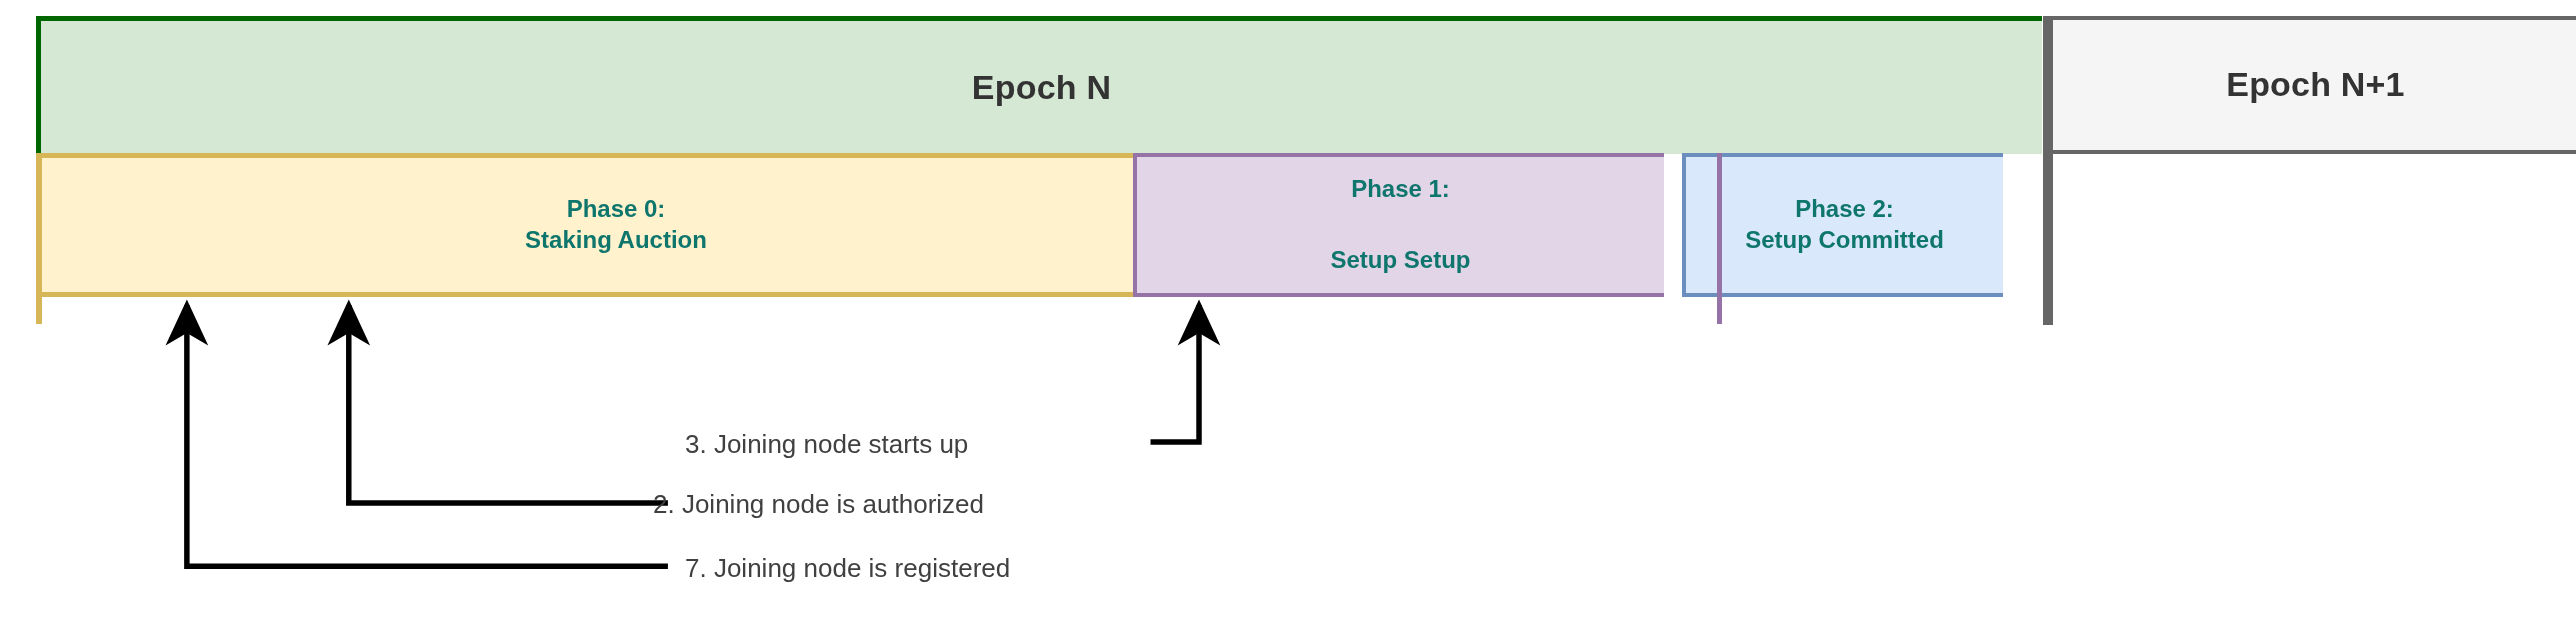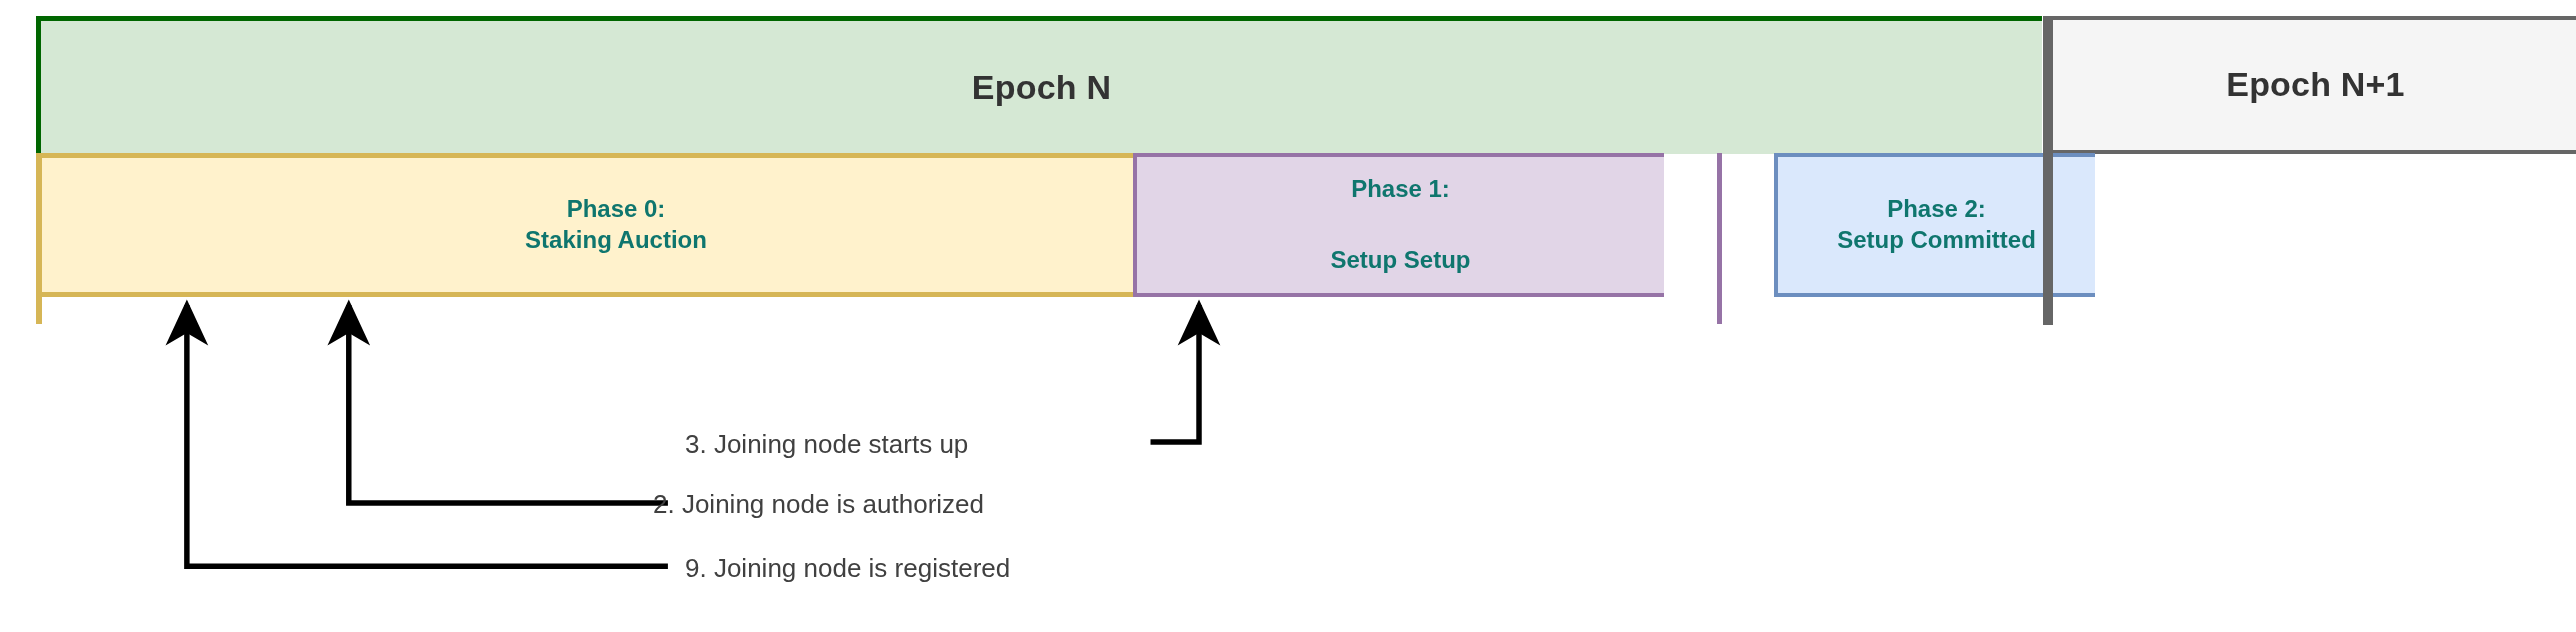--- a/index.html
+++ b/index.html
@@ -78,21 +78,21 @@
     left: 1125px;
     top: 153px;
     width: 531px;
     height: 144px;
     background: #e1d5e7;
     border: 4.7px solid #9673a6;
     border-right: none;
     gap: 40px;
   }
   #phase-2 {
-    left: 1766px;
+    left: 1674px;
     top: 153px;
     width: 321px;
     height: 144px;
     background: #dae8fc;
     border: 4.7px solid #6c8ebf;
     border-right: none;
     justify-content: center;
   }
   #phase-2 .phase-line-2 {
     
@@ -189,16 +189,16 @@
 
     <path d="M843,643 L435,643 L435,390" fill="none" stroke="#000000" stroke-width="7" marker-end="url(#arrowhead)"></path>
 
     <path d="M843,724 L228,724 L228,390" fill="none" stroke="#000000" stroke-width="7" marker-end="url(#arrowhead)"></path>
   </svg>
 
   <div class="callout-label" id="label-3">3. Joining node starts up</div>
 
   <div class="callout-label" id="label-2">2. Joining node is authorized</div>
 
-  <div class="callout-label" id="label-1">9. Joining node is registered</div>
+  <div class="callout-label" id="label-1">7. Joining node is registered</div>
 
 </div>
 
 
 </body></html>

